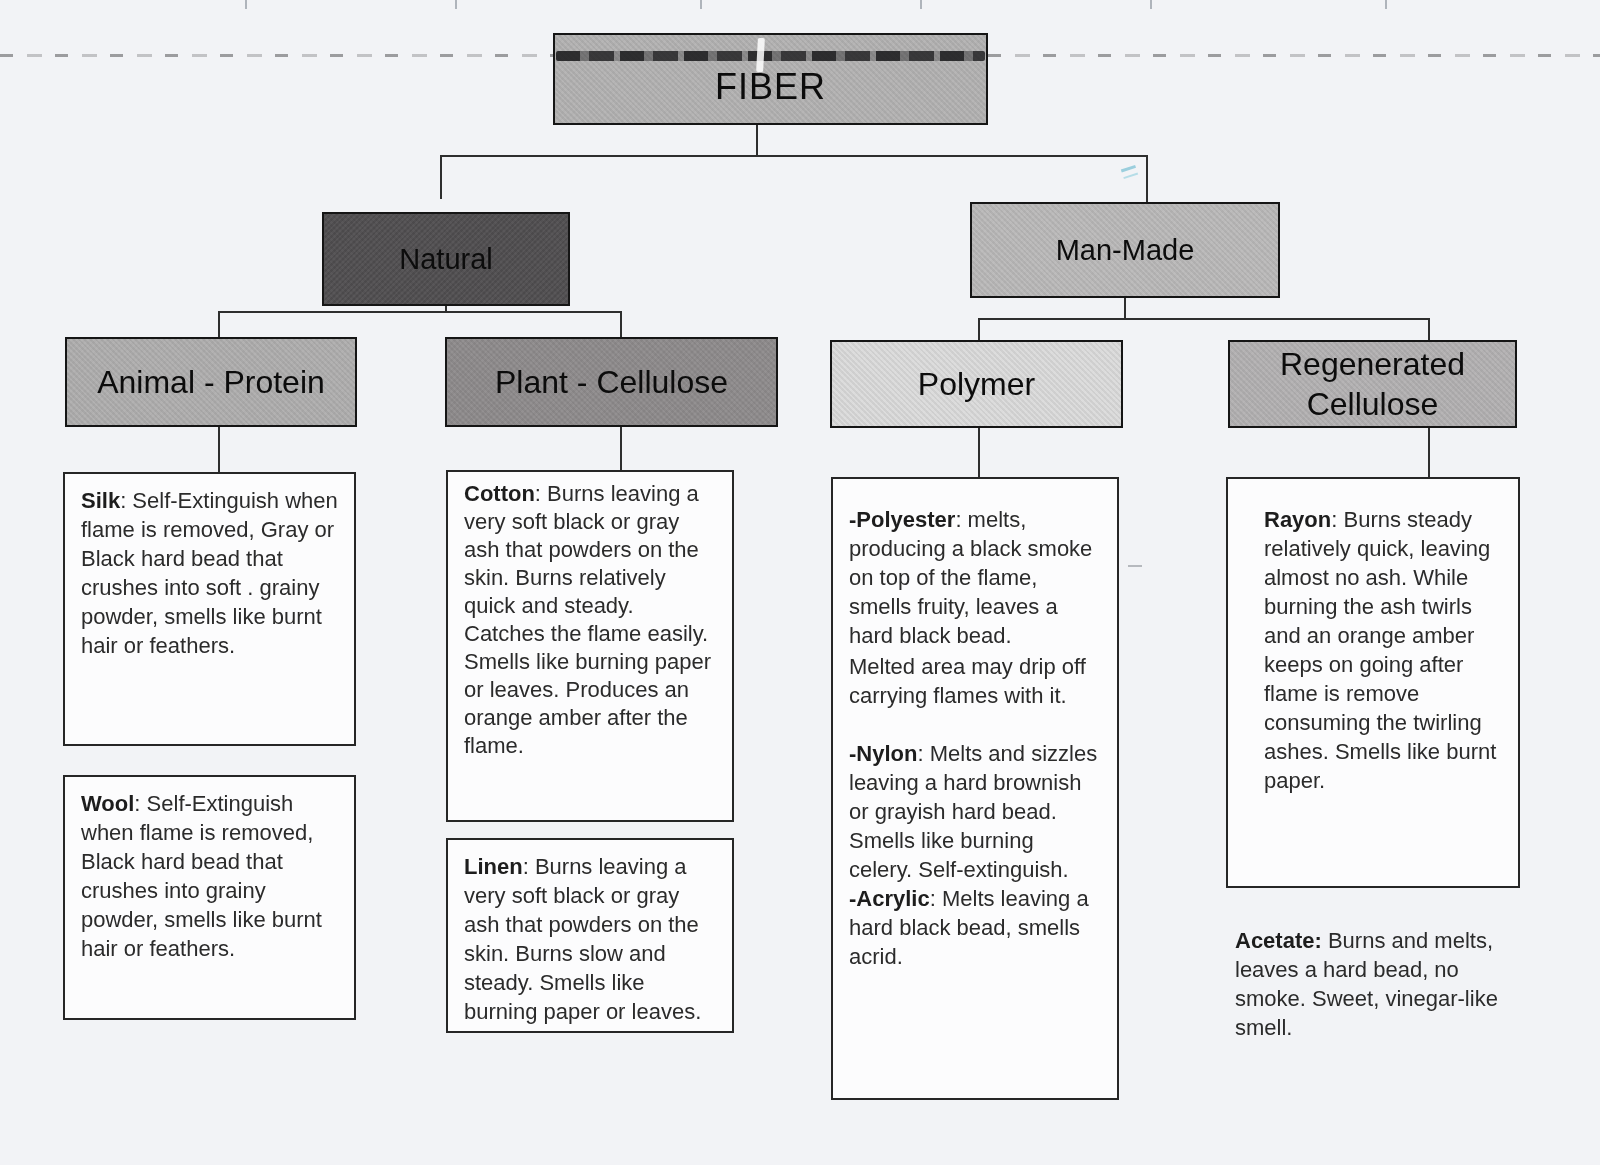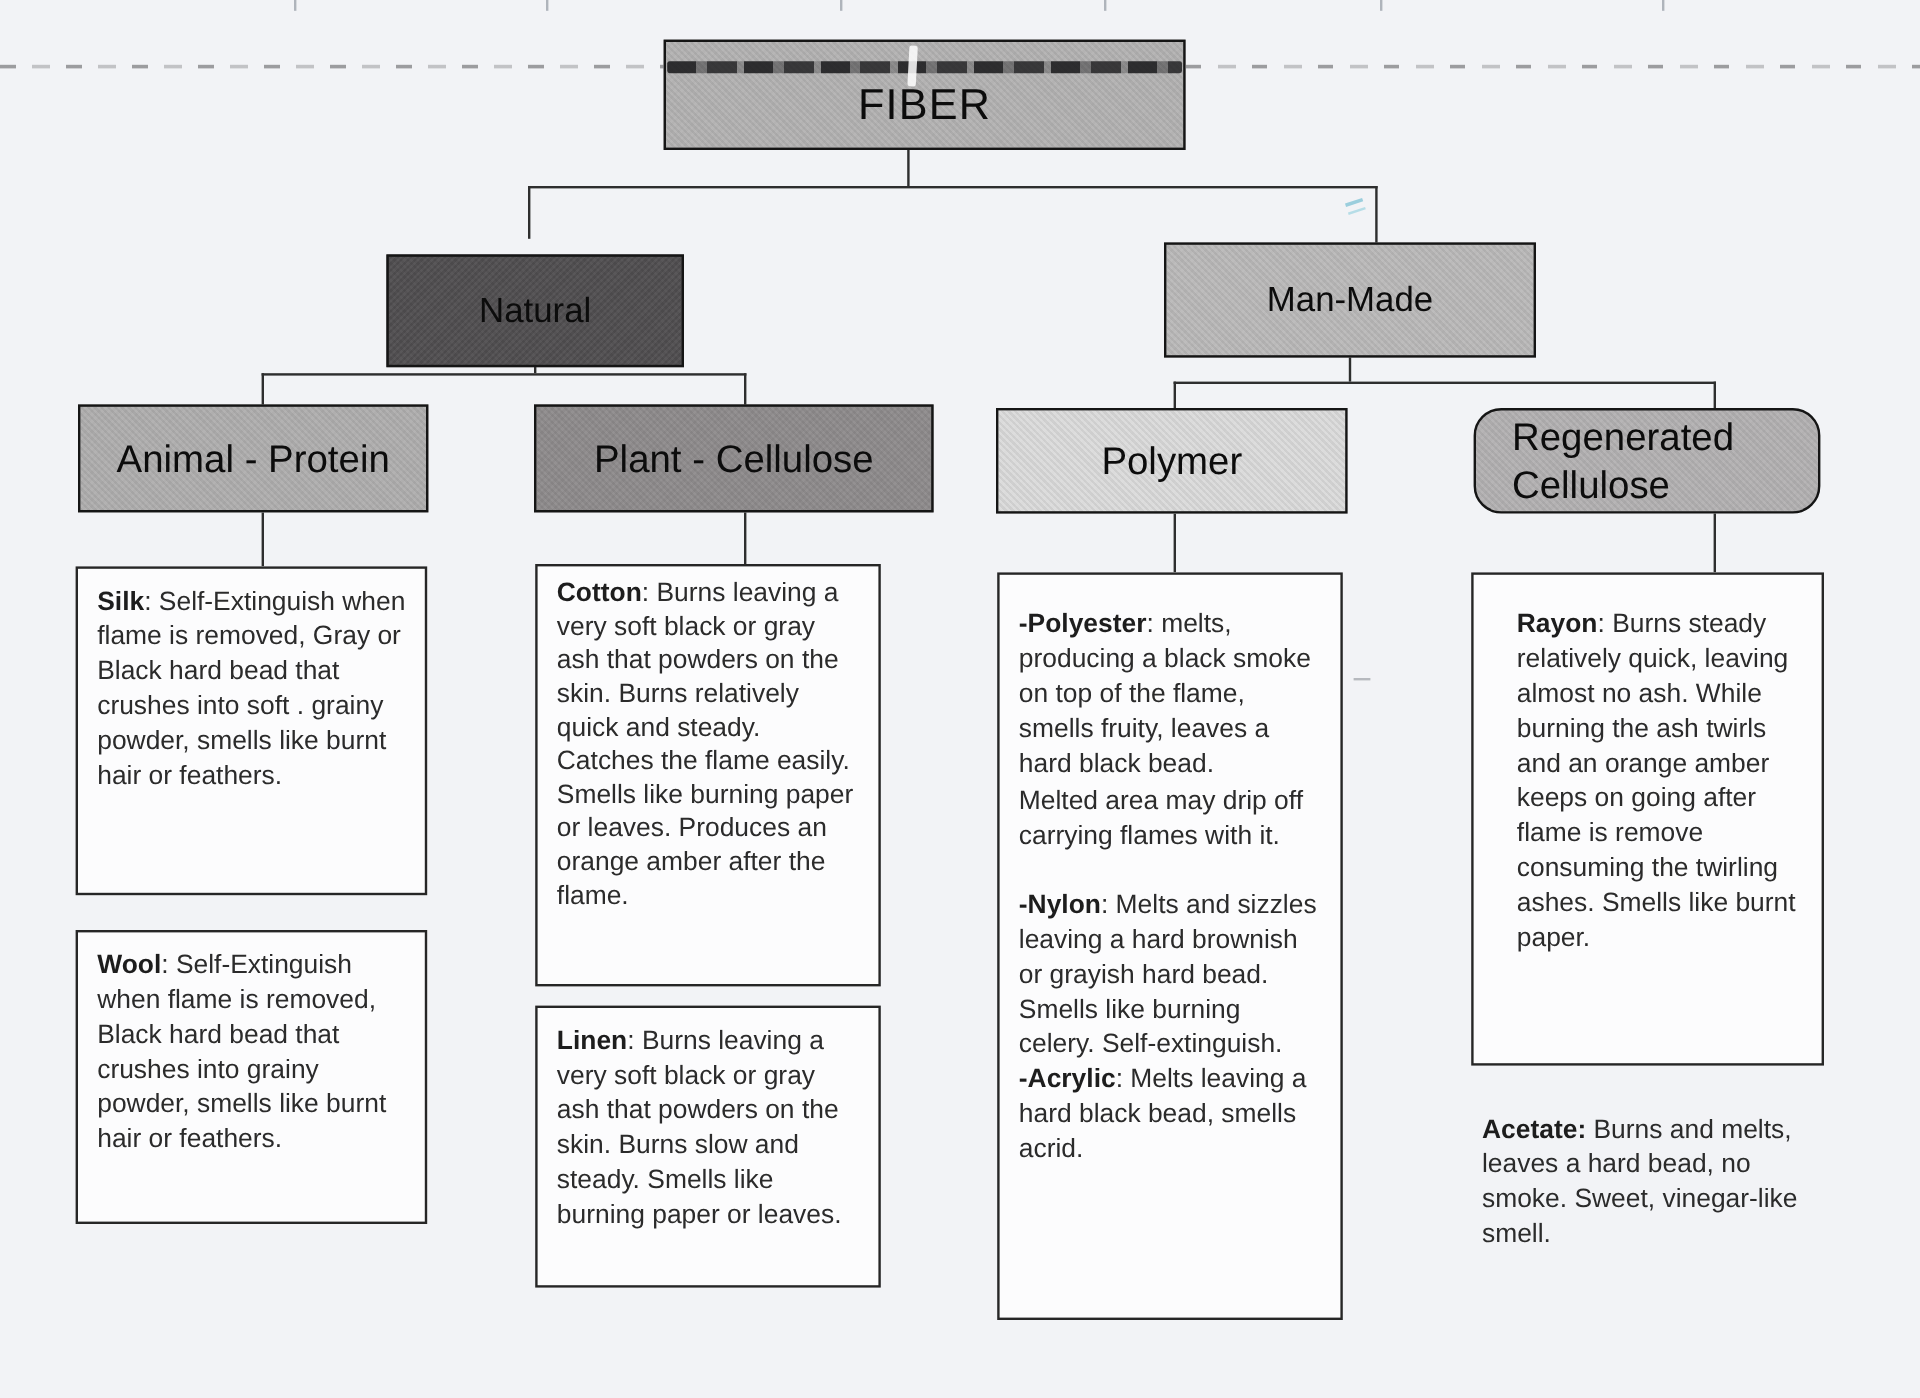--- a/index.html
+++ b/index.html
@@ -6,21 +6,21 @@
   body{font-family:"Liberation Sans","DejaVu Sans",sans-serif;}
   #canvas{position:relative;width:1600px;height:1165px;background:#f2f3f6;overflow:hidden;}
 
   
   .cline{position:absolute;background:#2e2e2e;}
   .cline.h{height:2px;}
   .cline.v{width:2px;}
 
   
   .node{position:absolute;display:flex;align-items:center;justify-content:center;
-        border:2px solid #151515;color:#0c0c0c;box-sizing:border-box;
+        border:2px solid #151515;color:#0c0c0c;text-align:center;box-sizing:border-box;
         background-image:repeating-linear-gradient(45deg,rgba(0,0,0,.06) 0 2px,transparent 2px 4px),
                          repeating-linear-gradient(-45deg,rgba(255,255,255,.05) 0 2px,transparent 2px 4px);}
   .node.root{font-size:36px;letter-spacing:1px;padding-top:16px;}
   .node.branch{font-size:29px;}
   .node.cat{font-size:32px;line-height:1.25;}
 
   
   .detail{position:absolute;border:2px solid #262626;background:#fcfcfd;box-sizing:border-box;
           color:#2b2b2b;font-size:22px;line-height:29px;padding:12px 16px;}
   .detail p{margin:0;}
@@ -100,37 +100,37 @@
   </div>
 
   <div class="node cat" style="left: 445px; top: 337px; width: 333px; height: 90px; background-color: rgb(142, 139, 140);">
     <span>Plant - Cellulose</span>
   </div>
 
   <div class="node cat" style="left: 830px; top: 340px; width: 293px; height: 88px; background-color: rgb(219, 219, 219);">
     <span>Polymer</span>
   </div>
 
-  <div class="node cat" style="left: 1228px; top: 340px; width: 289px; height: 88px; padding: 0px 30px; background-color: rgb(179, 177, 178); border-radius: 23px;">
+  <div class="node cat" style="left: 1228px; top: 340px; width: 289px; height: 88px; padding: 0px 30px; background-color: rgb(179, 177, 178);">
     <span>Regenerated Cellulose</span>
   </div>
 
   <div class="detail" style="left:63px;top:472px;width:293px;height:274px;">
     <p><span class="term">Silk</span><span>: Self-Extinguish when flame is removed, Gray or Black hard bead that crushes into soft . grainy powder, smells like burnt hair or feathers.</span></p>
   </div>
 
   <div class="detail" style="left:63px;top:775px;width:293px;height:245px;">
     <p><span class="term">Wool</span><span>: Self-Extinguish when flame is removed, Black hard bead that crushes into grainy powder, smells like burnt hair or feathers.</span></p>
   </div>
 
   <div class="detail" style="left:446px;top:470px;width:288px;height:352px;padding-top:8px;line-height:28px;">
     <p><span class="term">Cotton</span><span>: Burns leaving a very soft black or gray ash that powders on the skin. Burns relatively quick and steady. Catches the flame easily. Smells like burning paper or leaves. Produces an orange amber after the flame.</span></p>
   </div>
 
-  <div class="detail" style="left:446px;top:838px;width:288px;height:235px;">
+  <div class="detail" style="left:446px;top:838px;width:288px;height:195px;">
     <p><span class="term">Linen</span><span>: Burns leaving a very soft black or gray ash that powders on the skin. Burns slow and steady. Smells like burning paper or leaves.</span></p>
   </div>
 
   <div class="detail" style="left:831px;top:477px;width:288px;height:623px;padding-top:26px;">
     <p><span class="term">-Polyester</span><span>: melts, producing a black smoke on top of the flame, smells fruity, leaves a hard black bead.</span></p>
     <p class="p-melted"><span>Melted area may drip off carrying flames with it.</span></p>
     <p><span class="term">-Nylon</span><span>: Melts and sizzles leaving a hard brownish or grayish hard bead. Smells like burning celery. Self-extinguish.</span></p>
     <p><span class="term">-Acrylic</span><span>: Melts leaving a hard black bead, smells acrid.</span></p>
   </div>
 

